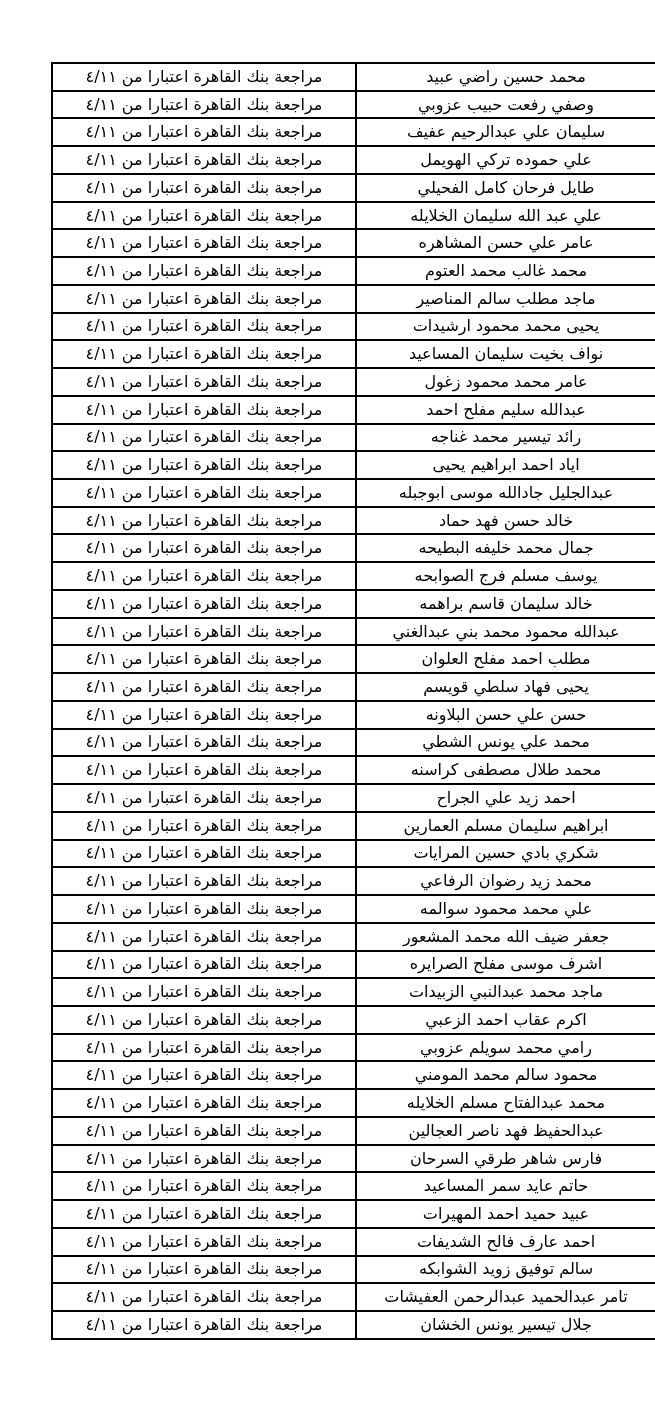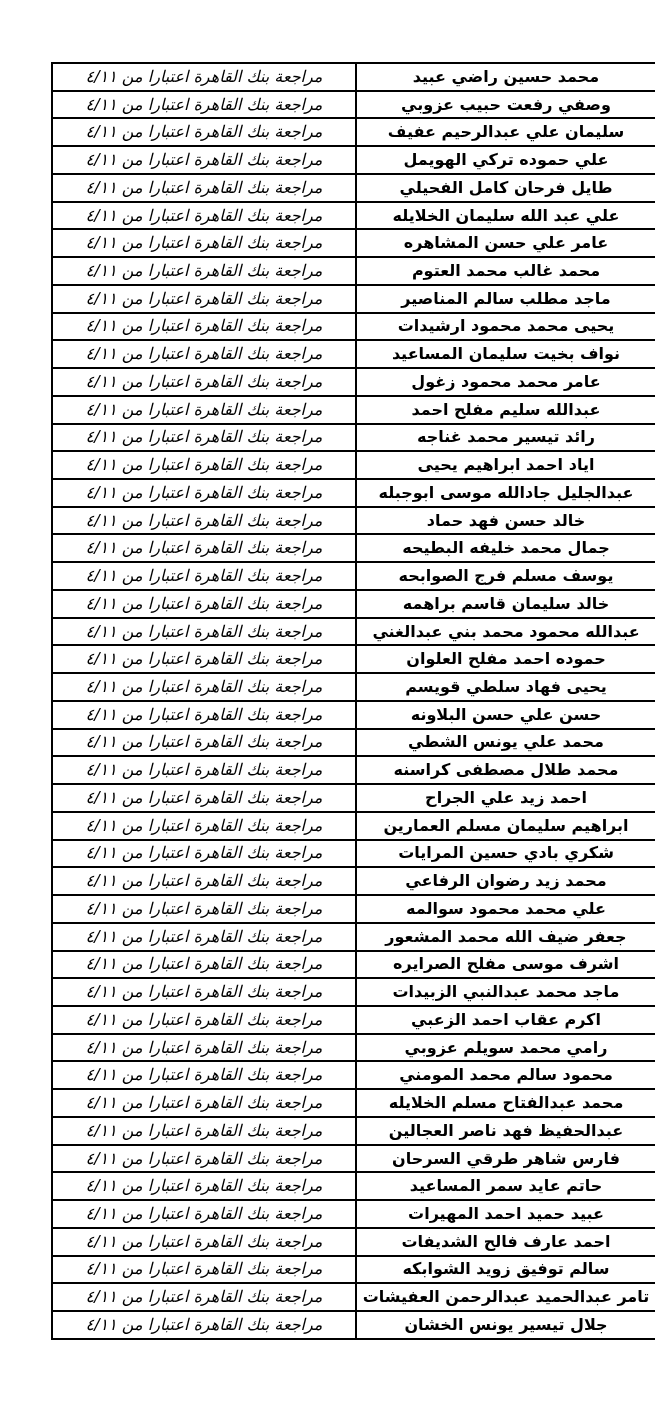--- a/index.html
+++ b/index.html
@@ -36,27 +36,26 @@
     text-align: center;
     vertical-align: middle;
     color: #000000;
     font-size: 16px;
     line-height: 1;
     white-space: nowrap;
     overflow: hidden;
   }
   td.name-cell {
     width: 294px;
-    font-weight: bold;
+    font-weight: normal;
   }
   td.review-cell {
     width: 298px;
     font-weight: normal;
     font-size: 16px;
-    font-style: italic;
   }
 </style>
 </head>
 <body>
 
 <div class="page">
   <table class="review-table" dir="rtl">
     <tbody id="table-body">
         <tr>
           <td class="name-cell">محمد حسين راضي عبيد</td>
@@ -136,21 +135,21 @@
         </tr>
         <tr>
           <td class="name-cell">خالد سليمان قاسم براهمه</td>
           <td class="review-cell">مراجعة بنك القاهرة اعتبارا من ٤/١١</td>
         </tr>
         <tr>
           <td class="name-cell">عبدالله محمود محمد بني عبدالغني</td>
           <td class="review-cell">مراجعة بنك القاهرة اعتبارا من ٤/١١</td>
         </tr>
         <tr>
-          <td class="name-cell">حموده احمد مفلح العلوان</td>
+          <td class="name-cell">مطلب احمد مفلح العلوان</td>
           <td class="review-cell">مراجعة بنك القاهرة اعتبارا من ٤/١١</td>
         </tr>
         <tr>
           <td class="name-cell">يحيى فهاد سلطي قويسم</td>
           <td class="review-cell">مراجعة بنك القاهرة اعتبارا من ٤/١١</td>
         </tr>
         <tr>
           <td class="name-cell">حسن علي حسن البلاونه</td>
           <td class="review-cell">مراجعة بنك القاهرة اعتبارا من ٤/١١</td>
         </tr>

